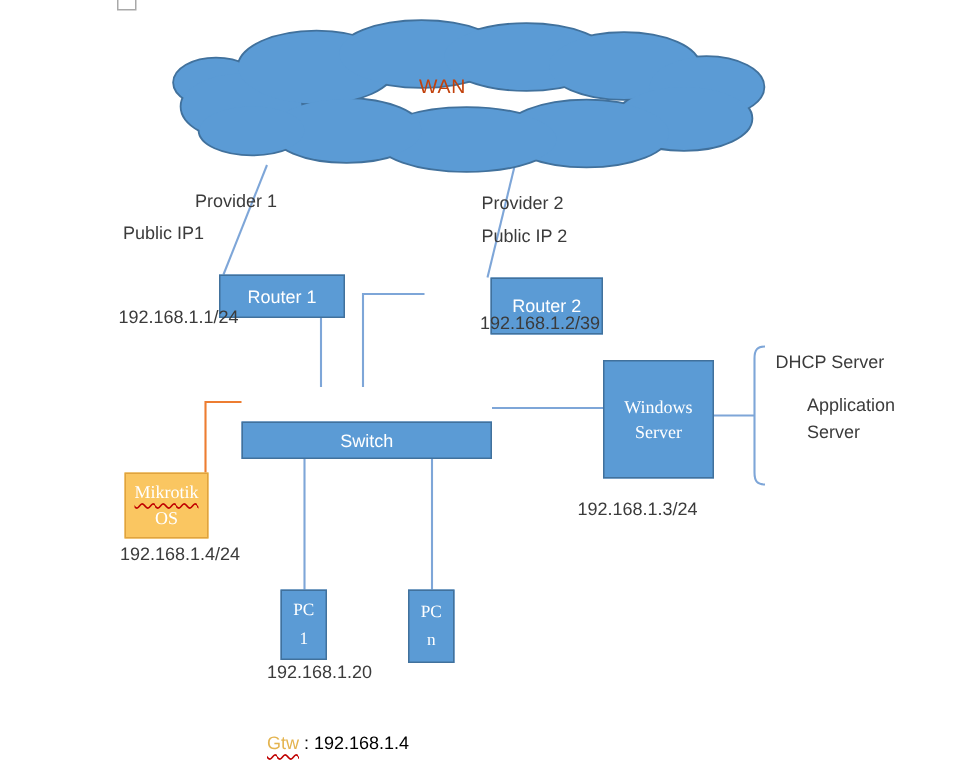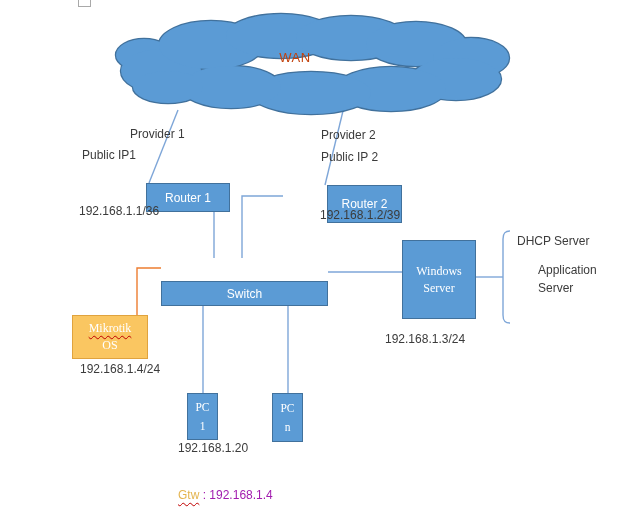--- a/index.html
+++ b/index.html
@@ -17,21 +17,21 @@
   .node.multi{flex-direction:column;font-family:Liberation Serif, serif;}
   .node .ln{line-height:17px;}
   #mikrotik{background:#fac661;border:1.5px solid #e0a33e;}
   .pcbox .ln{line-height:19px;font-size:11.5px;}
   .squiggle{
     text-decoration-line:underline;text-decoration-style:wavy;
     text-decoration-color:#c00000;text-decoration-thickness:1px;
     text-underline-offset:3px;
   }
   .gold1{color:#e4b44f;}
-  .gold2{color:#a21caf;}
+  .gold2{color:#000000;}
   #wan-label{color:#c2410c;font-size:13px;letter-spacing:.5px;text-align:center;}
   svg{display:block;}
   #marker-square{border:1px solid #a9a9a9;background:#fff;box-sizing:border-box;}
 </style>
 </head>
 <body>
 
 <div id="canvas">
 
   <svg class="abs" style="left:0;top:0;" width="640" height="512">
@@ -84,21 +84,21 @@
   <div id="wan-label" class="abs" style="left:265px;top:50px;width:60px;">WAN</div>
 
   <div class="abs txt" style="left:130px;top:127px;">Provider 1</div>
   <div class="abs txt" style="left:82px;top:148px;">Public IP1</div>
   <div class="abs txt" style="left:321px;top:128px;">Provider 2</div>
   <div class="abs txt" style="left:321px;top:150px;">Public IP 2</div>
 
   <div class="node" style="left:100px;top:183px;width:84px;height:29px;margin-left:46px;">
     <span>Router 1</span>
   </div>
-  <div class="abs txt" style="left:79px;top:204px;">192.168.1.1/36</div>
+  <div class="abs txt" style="left:79px;top:204px;">192.168.1.1/24</div>
 
   <div class="node" style="left:283px;top:185px;width:75px;height:38px;margin-left:44px;">
     <span>Router 2</span>
   </div>
   <div class="abs txt" style="left:320px;top:208px;">192.168.1.2/39</div>
 
   <div class="node" style="left:161px;top:258px;width:167px;height:25px;margin-top:23px;">
     <span>Switch</span>
   </div>
 
@@ -107,21 +107,21 @@
     <span class="ln">Server</span>
   </div>
   <div class="abs txt" style="left:385px;top:332px;">192.168.1.3/24</div>
 
   <div class="abs txt" style="left:517px;top:234px;">DHCP Server</div>
   <div class="abs txt" style="left:538px;top:261px;line-height:18px;">
     <div>Application</div>
     <div>Server</div>
   </div>
 
-  <div id="mikrotik" class="node multi" style="left:72px;top:315px;width:76px;height:44px;">
+  <div id="mikrotik" class="node multi" style="left:83px;top:315px;width:56px;height:44px;">
     <span class="ln squiggle">Mikrotik</span>
     <span class="ln">OS</span>
   </div>
   <div class="abs txt" style="left:80px;top:362px;">192.168.1.4/24</div>
 
   <div class="node multi pcbox" style="left:187px;top:393px;width:31px;height:47px;">
     <span class="ln">PC</span>
     <span class="ln">1</span>
   </div>
   <div class="node multi pcbox" style="left:272px;top:393px;width:31px;height:49px;">

